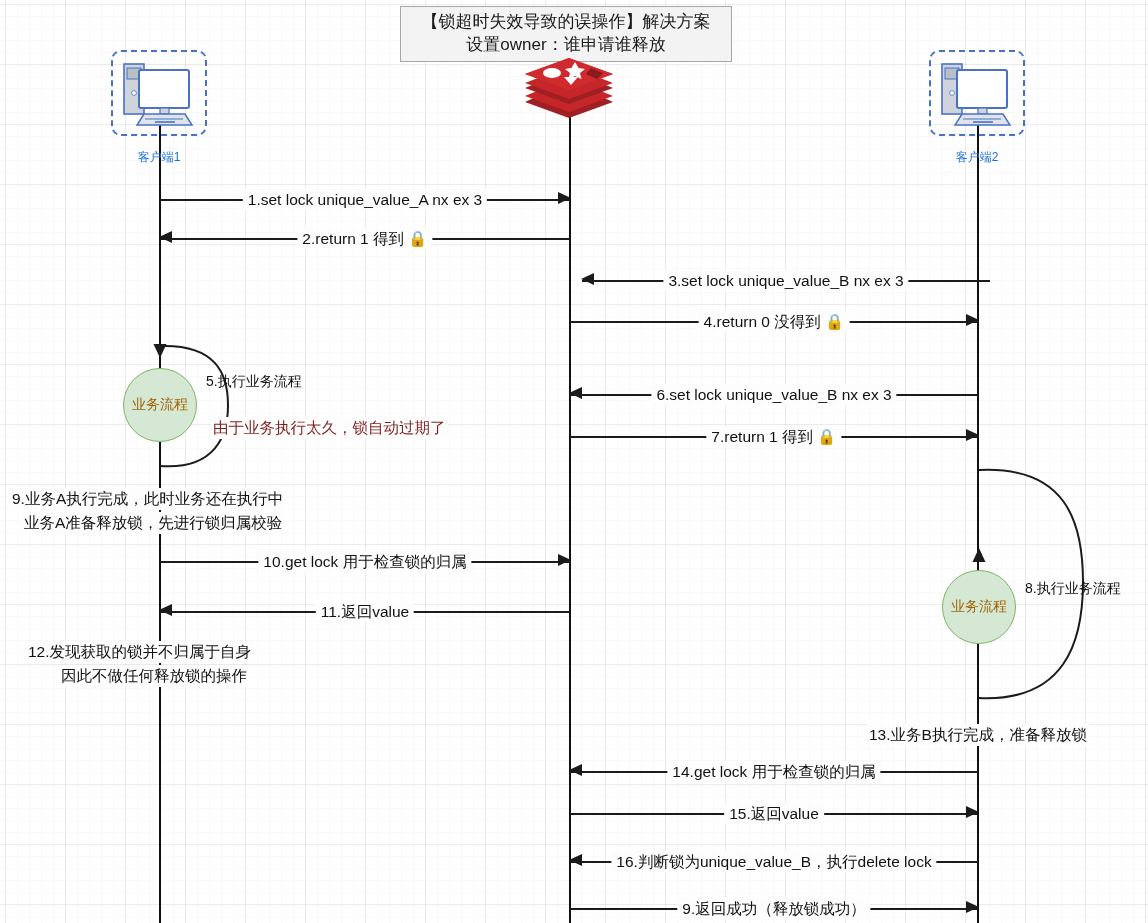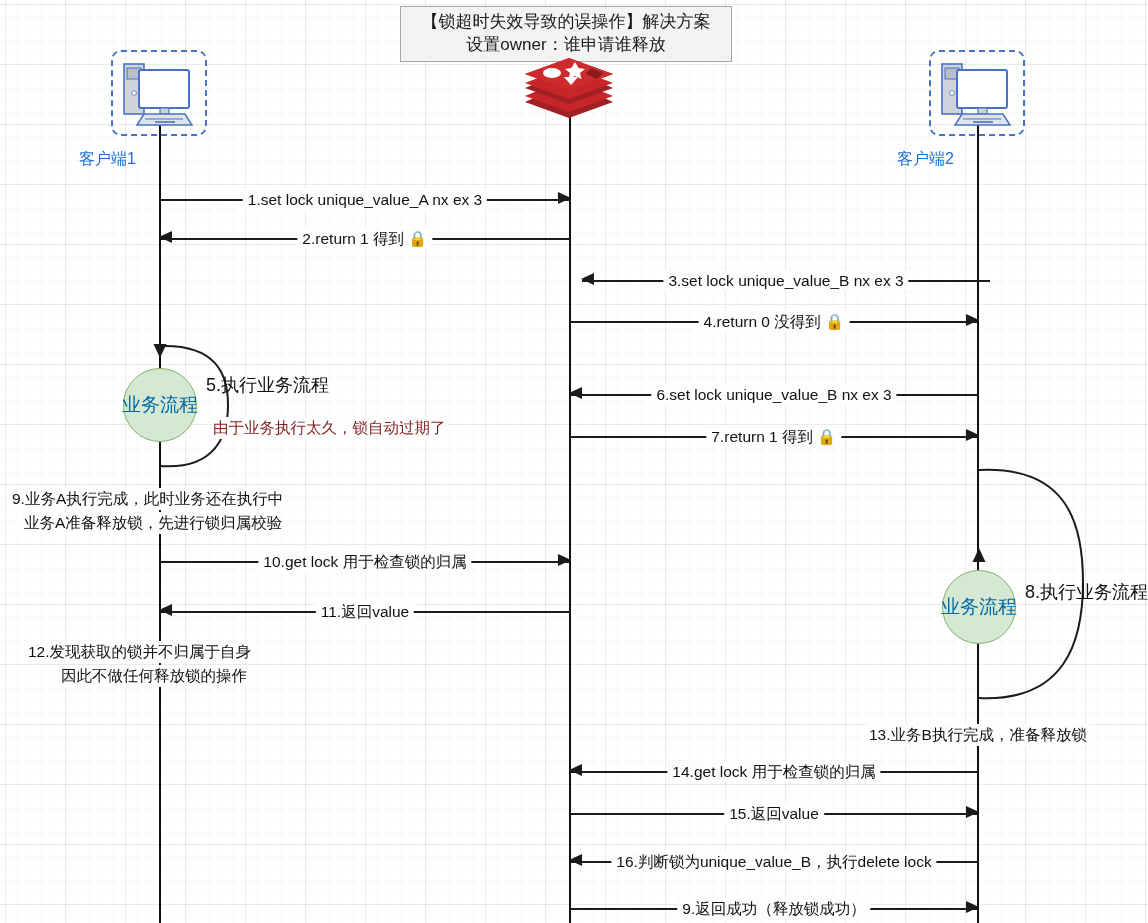--- a/index.html
+++ b/index.html
@@ -45,21 +45,22 @@
 
   
   .actor-box {
     width: 96px; height: 86px;
     border: 2px dashed #4a72c4;
     border-radius: 10px;
     box-sizing: border-box;
   }
   .actor-label {
     color: #1d6fd8;
-    font-size: 16px;
+    font-size: 12px;
+    text-align: center;
     width: 160px;
     white-space: nowrap;
   }
 
   
   .msg { height: 22px; }
   .msg .line {
     position: absolute; left: 0; right: 0; top: 10px;
     height: 0; border-top: 2px solid #1b1b1b;
   }
@@ -87,23 +88,23 @@
     font-size: 15.5px; color: #111; line-height: 22px;
     white-space: nowrap; background: #fdfdfd; padding: 0 2px;
   }
   .note.red { color: #7f1d1d; }
 
   
   .proc-circle {
     width: 72px; height: 72px; border-radius: 50%;
     background: #d5e8d4; border: 1.6px solid #82b366;
     display: flex; align-items: center; justify-content: center;
-    font-size: 19px; color: #0369a1; white-space: nowrap;
-  }
-  .loop-label { font-size: 18px; color: #111; white-space: nowrap; }
+    font-size: 14px; color: #a16207; white-space: nowrap;
+  }
+  .loop-label { font-size: 14px; color: #111; white-space: nowrap; }
 </style>
 </head>
 <body>
 
 <div id="canvas">
 
   <div id="title-box" class="abs">
     <div>【锁超时失效导致的误操作】解决方案</div>
     <div>设置owner：谁申请谁释放</div>
   </div>

